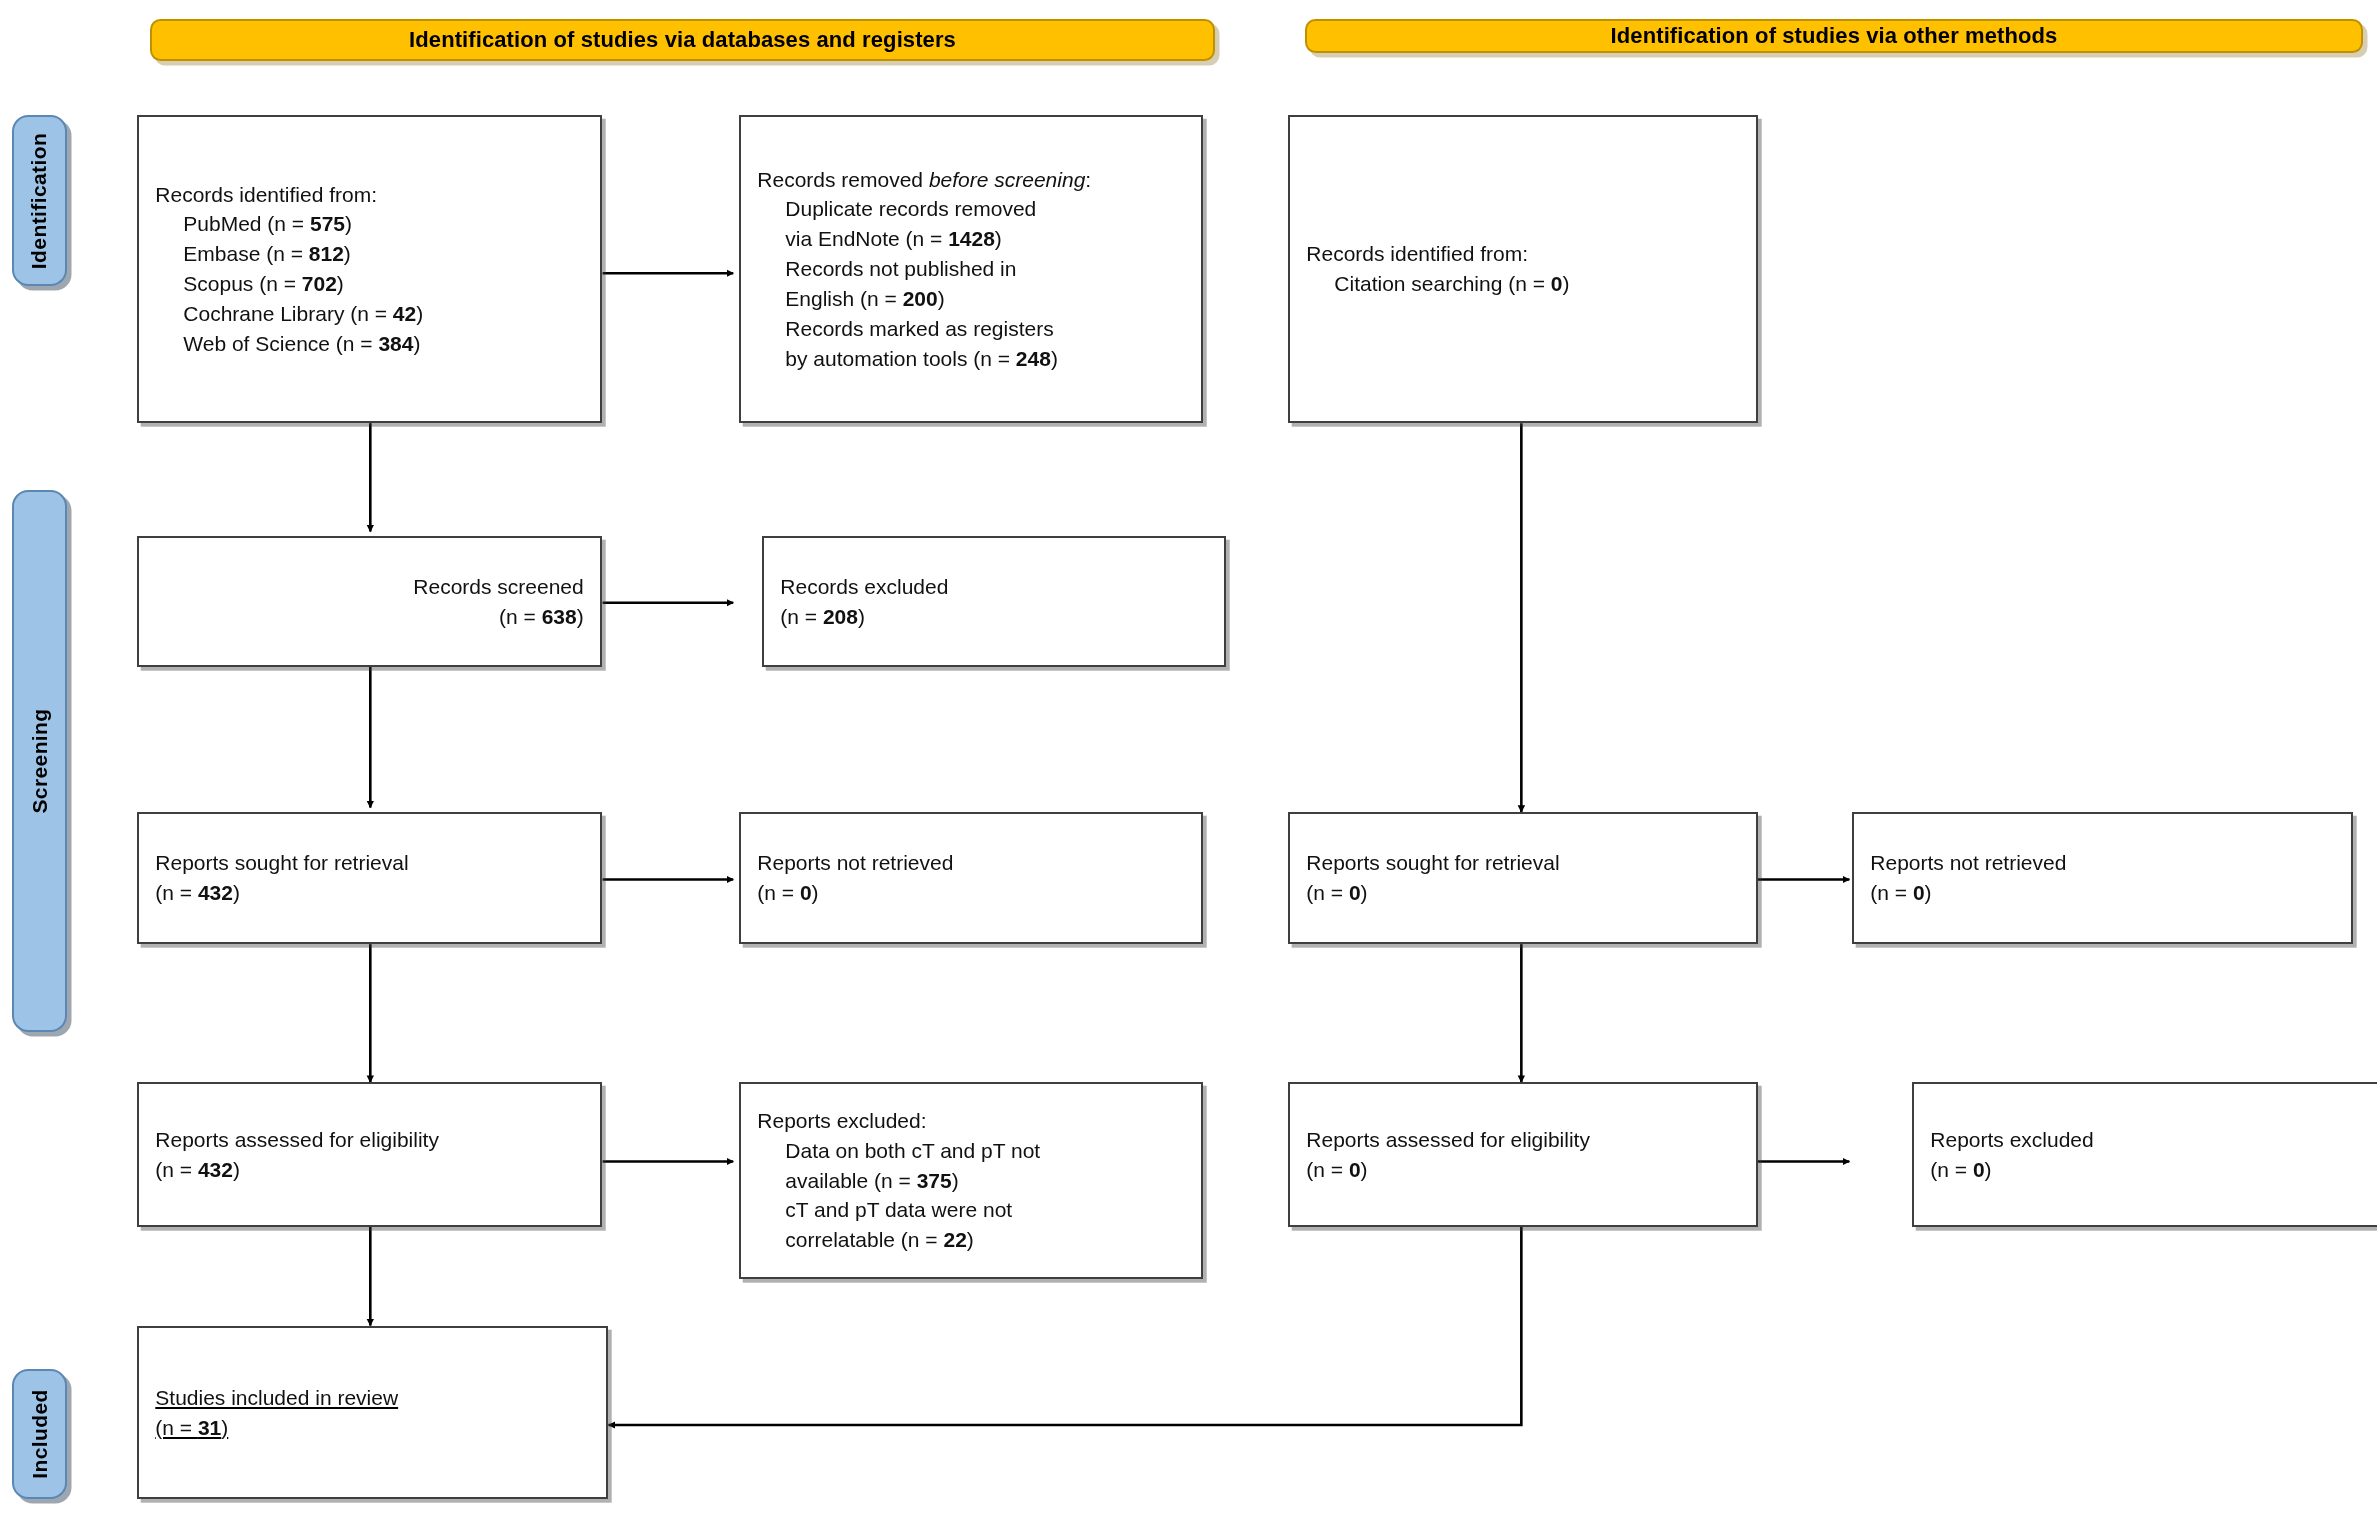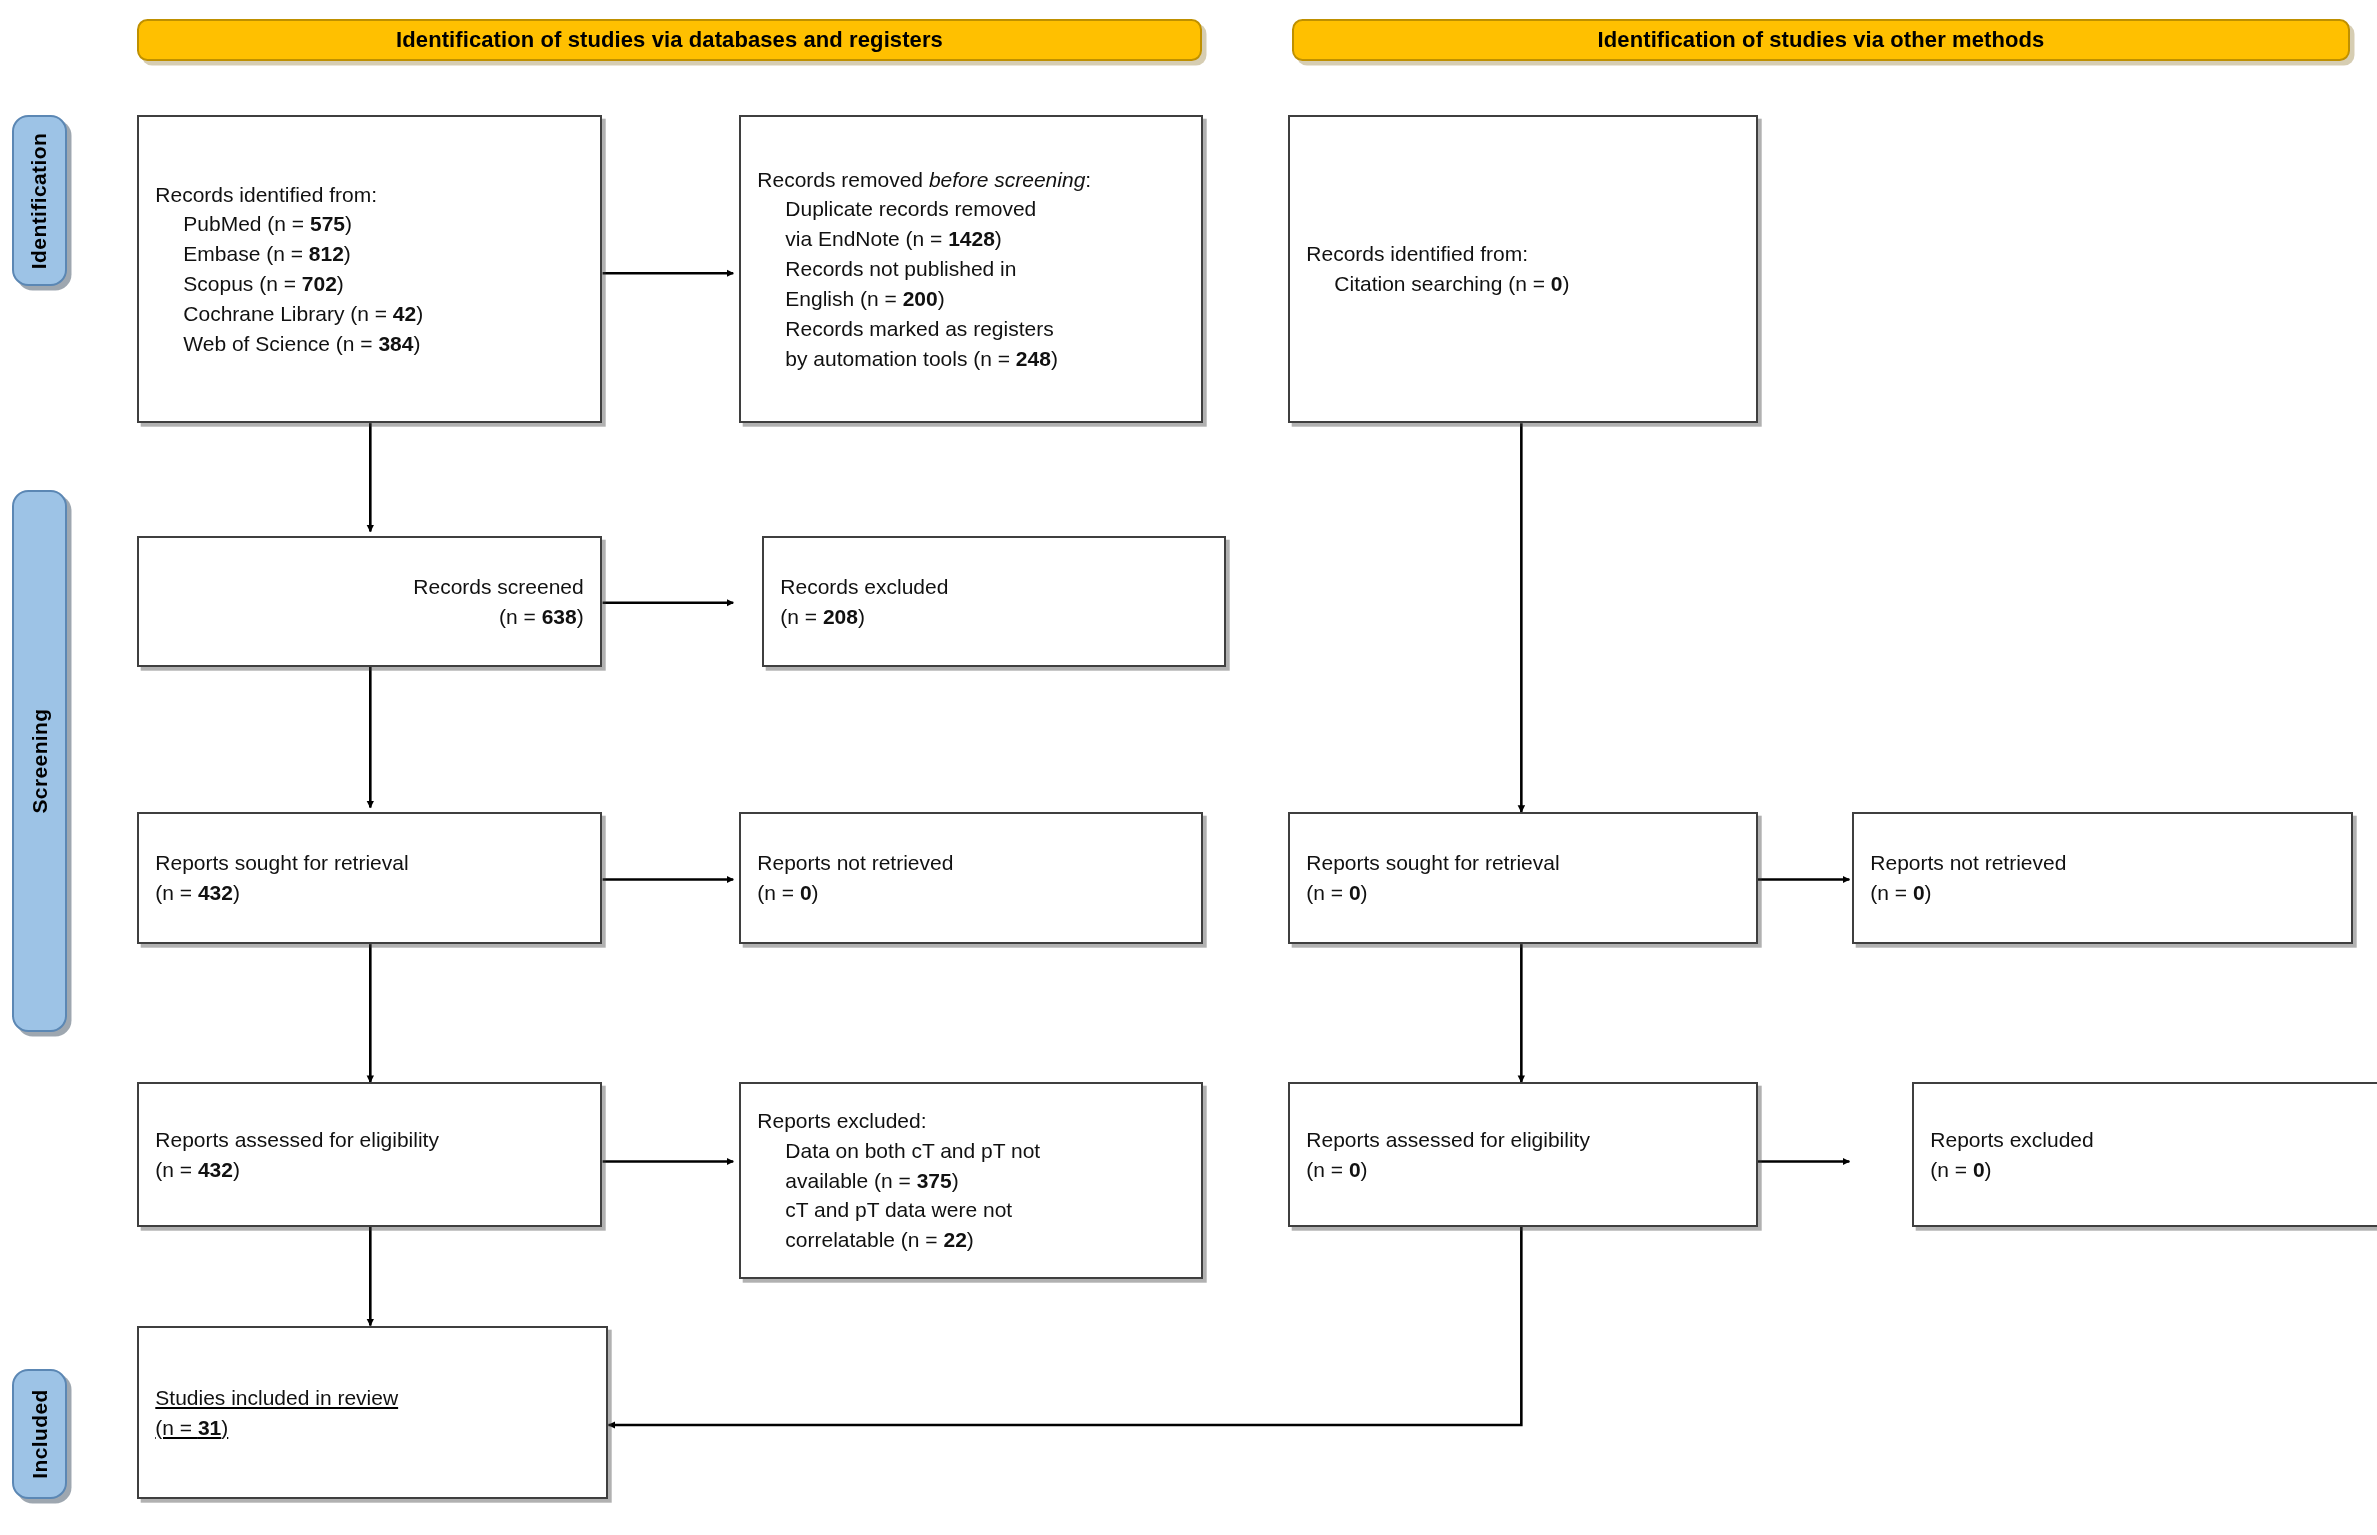--- a/index.html
+++ b/index.html
@@ -20,20 +20,21 @@
   .hdr-bar {
     position: absolute;
     background: #FFC000;
     border: 2.2px solid #BF9000;
     border-radius: 10.4px;
     box-shadow: 4.5px 4.5px 0 0 rgba(120,90,0,0.30);
     display: flex;
     align-items: center;
     justify-content: center;
     box-sizing: border-box;
+    margin-left: 13px;
   }
   .hdr-bar span {
     font-size: 22px;
     font-weight: bold;
     color: #000000;
     letter-spacing: 0.1px;
     white-space: nowrap;
   }
 
   
@@ -135,21 +136,21 @@
 
       <line x1="2368" y1="1565" x2="2492" y2="1565" marker-end="url(#arrowR)"></line>
 
       <path d="M2050,1653 L2050,1920 L820,1920" marker-end="url(#arrowL)"></path>
     </g>
   </svg>
 
   <div class="hdr-bar" style="left:137px; top:19.3px; width:1065px; height:42px;">
     <span>Identification of studies via databases and registers</span>
   </div>
-  <div class="hdr-bar" style="left:1292px; top:19.3px; width:1058px; height:42px;">
+  <div class="hdr-bar" style="left:1292px; top:19.3px; width:1058px; height:34px;">
     <span>Identification of studies via other methods</span>
   </div>
 
   <div class="stage-pill" style="left:12px; top:115px; width:55px; height:171px;">
     <span>Identification</span>
   </div>
   <div class="stage-pill" style="left:12px; top:490px; width:55px; height:542px;">
     <span>Screening</span>
   </div>
   <div class="stage-pill" style="left:12px; top:1369px; width:55px; height:130px;">

